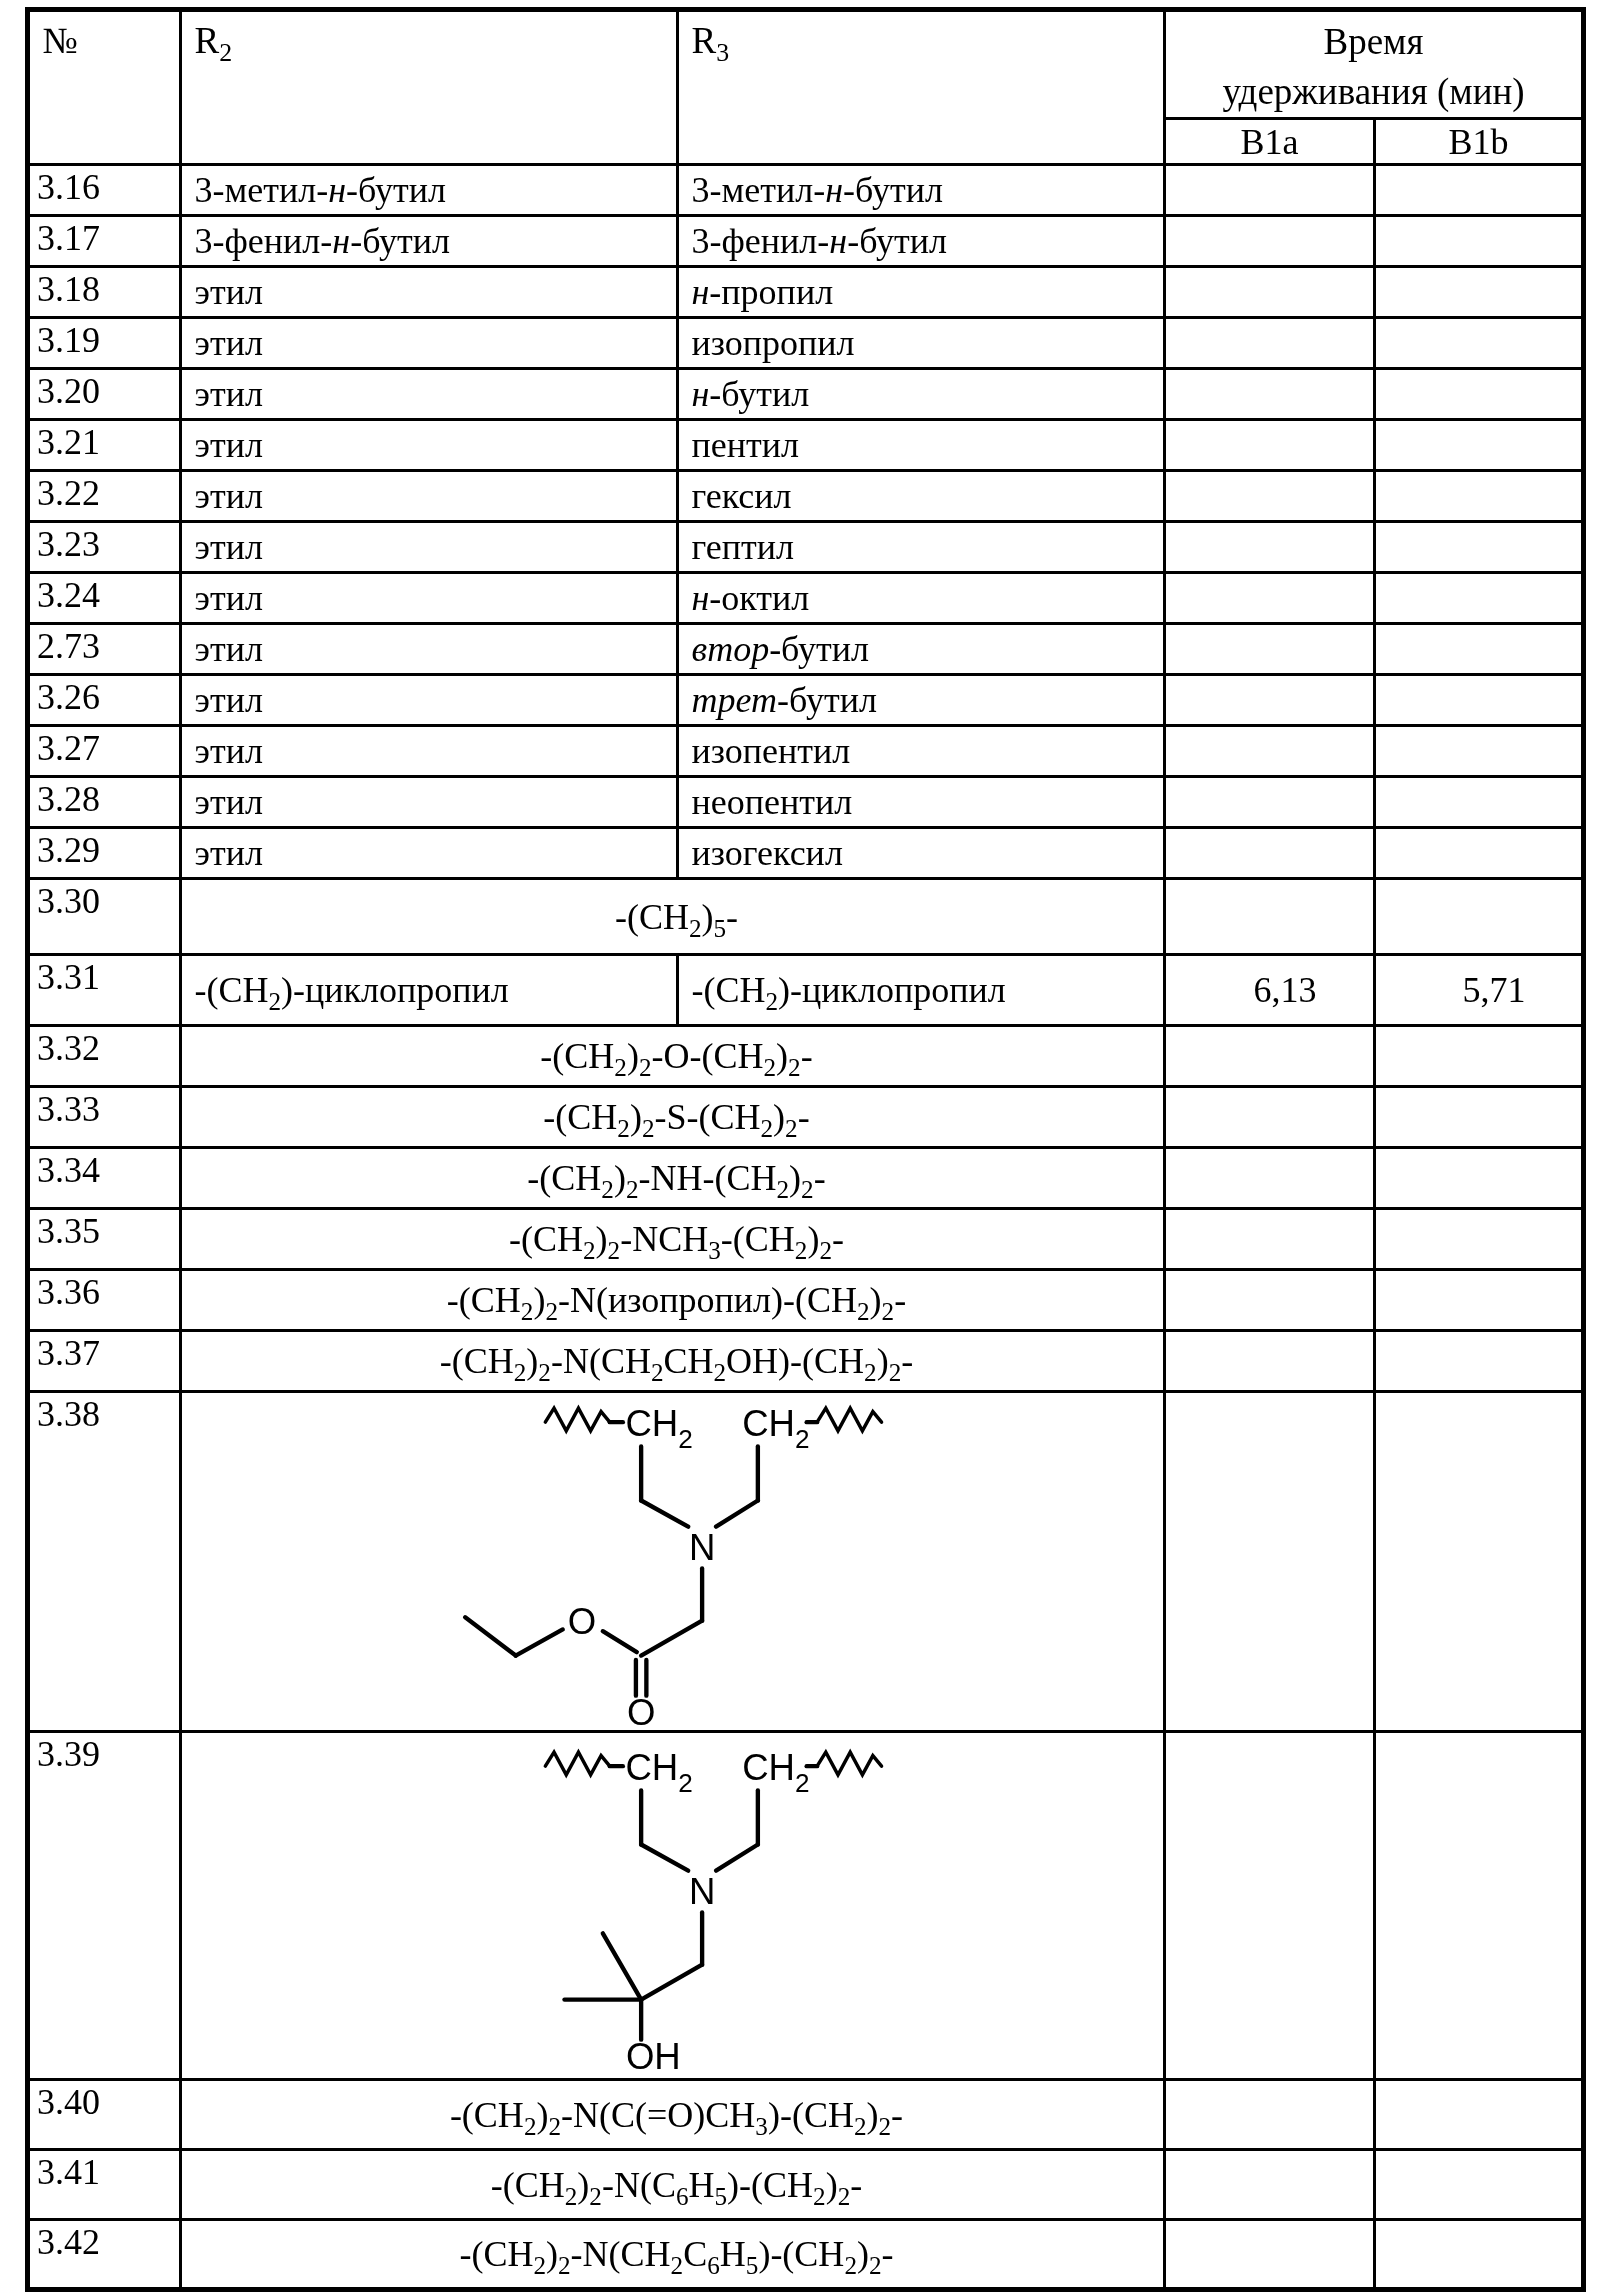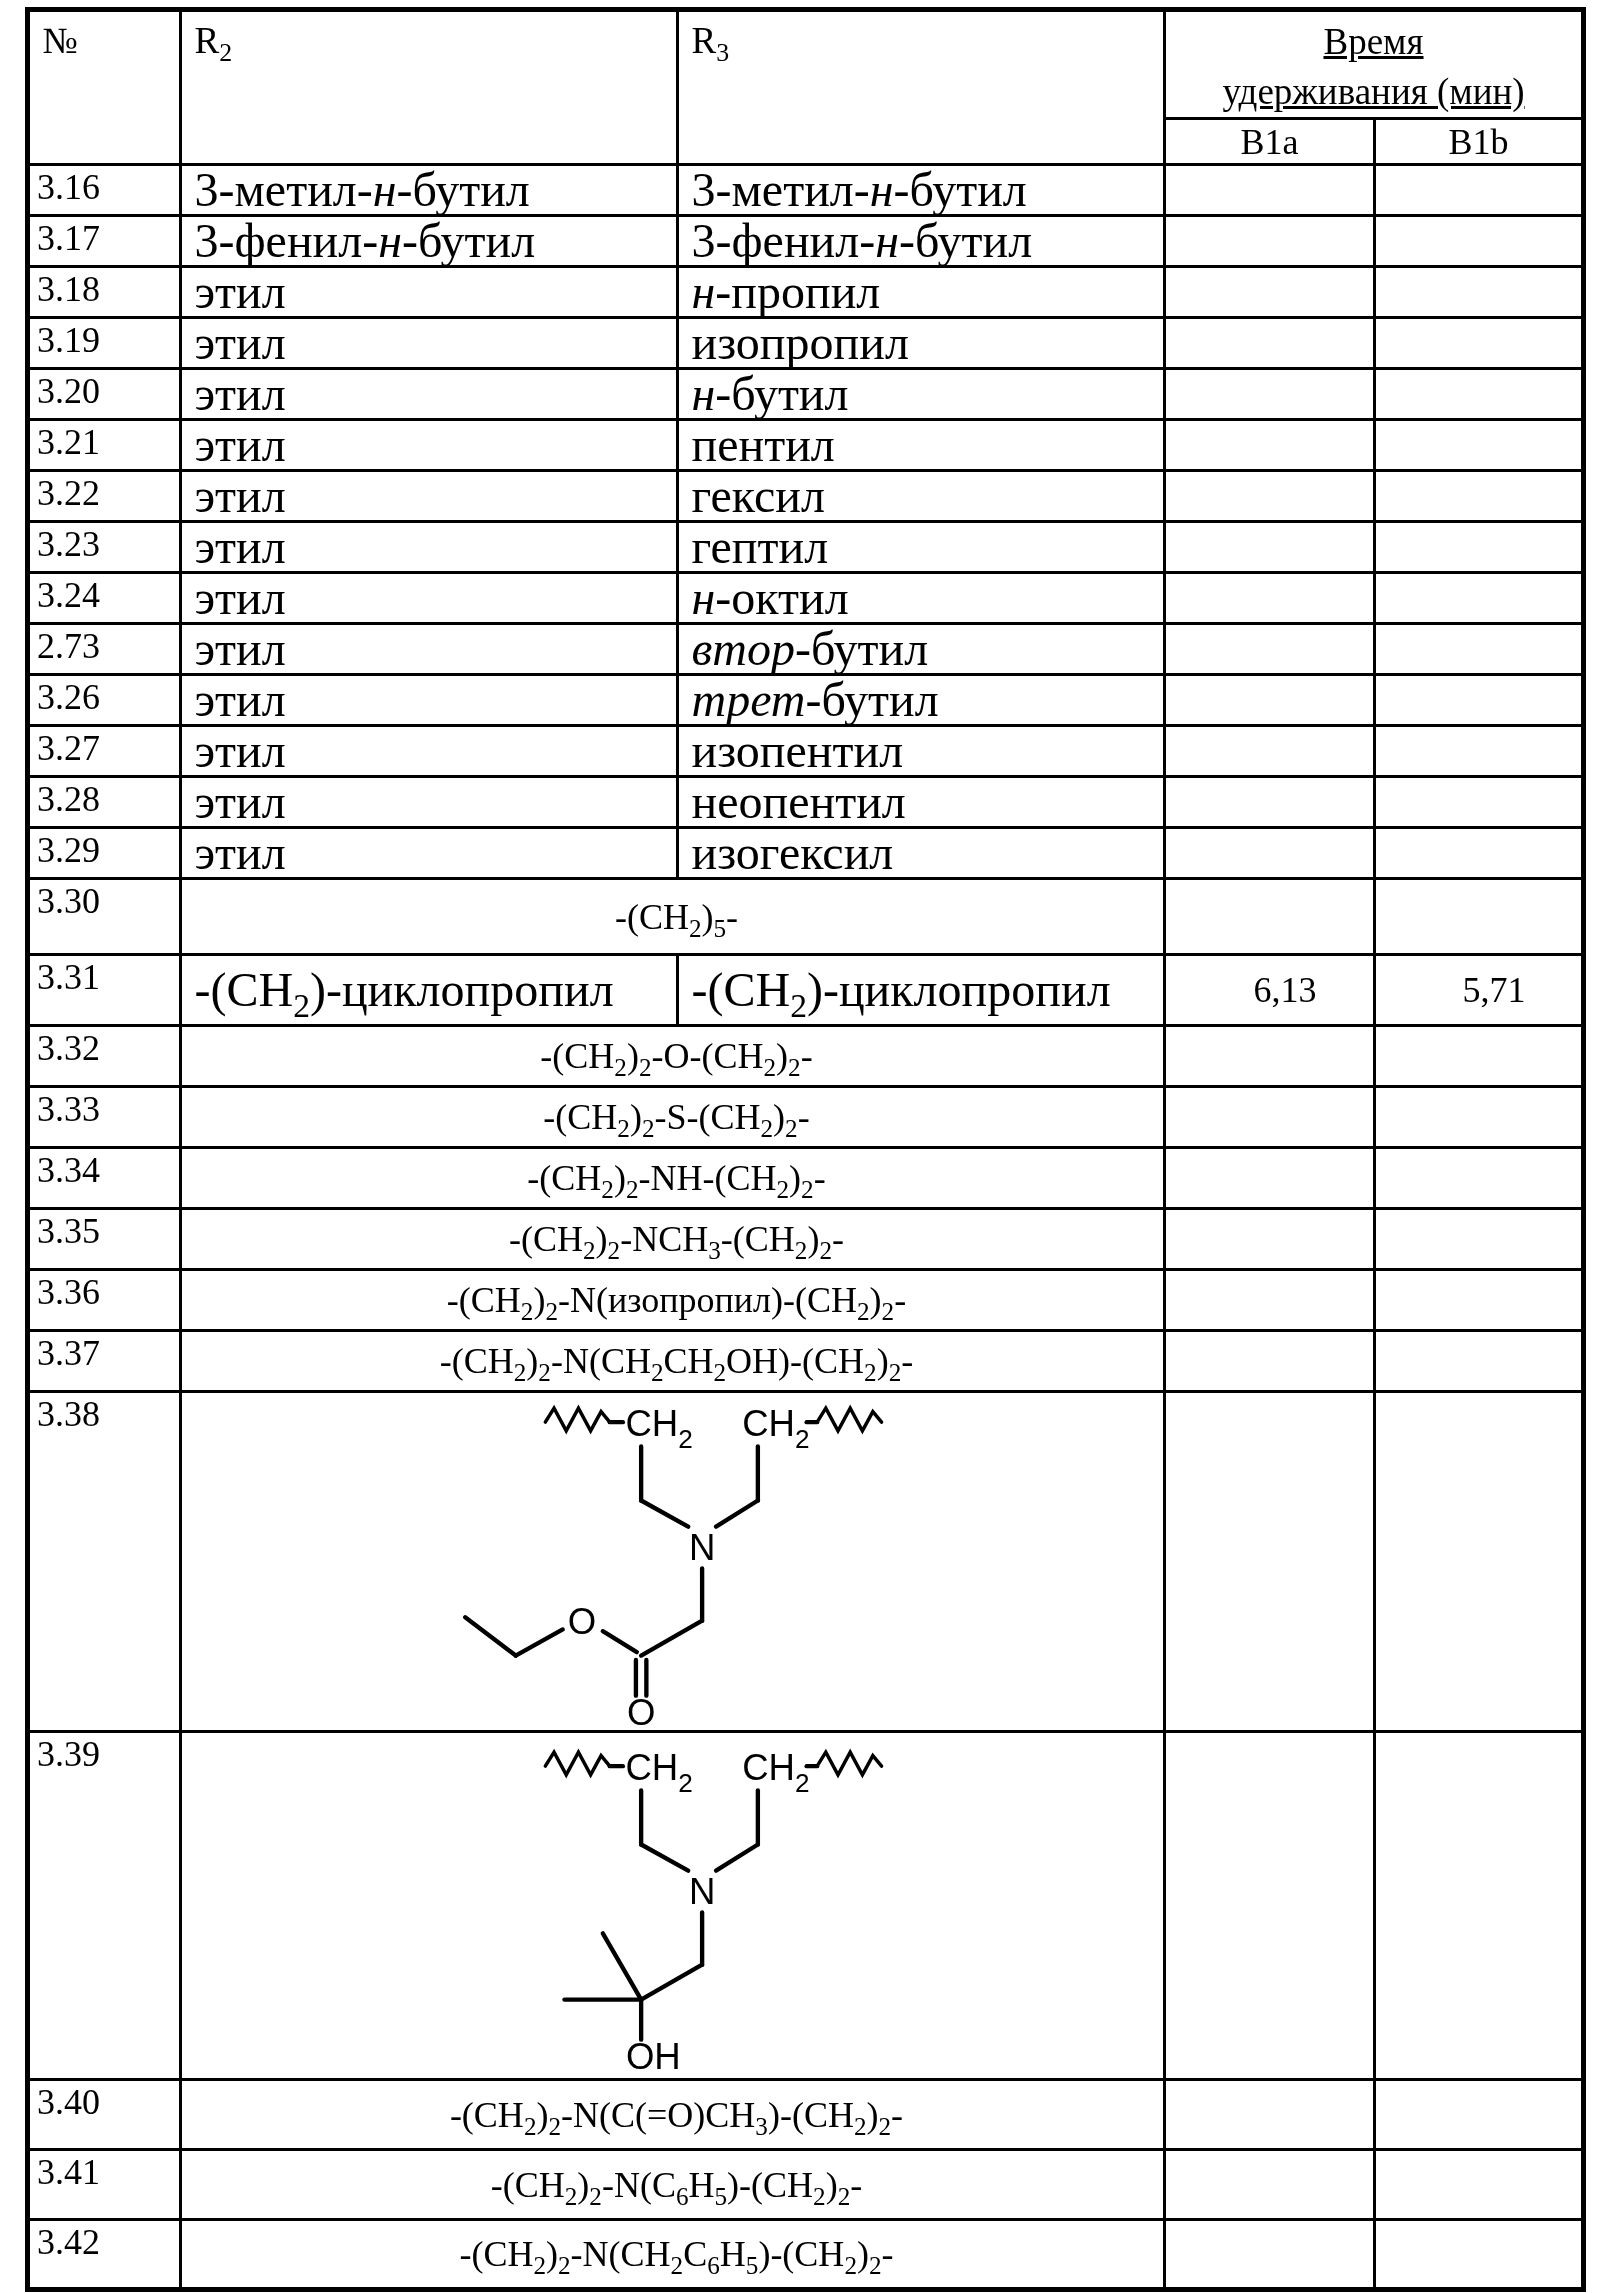--- a/index.html
+++ b/index.html
@@ -16,27 +16,27 @@
     width: 1557px;
     border-collapse: collapse;
     table-layout: fixed;
     border: 5.3px solid #000;
   }
   td, th { border: 3.6px solid #000; padding: 0; font-weight: normal; }
 
   
   th.hdr { vertical-align: top; text-align: left; font-size: 37px; padding: 7.1px 0 0 12.5px; height: 116px; }
   th.hdr sub { font-size: 70%; line-height: 0; }
-  th.time-hdr { vertical-align: top; text-align: center; font-size: 37px; line-height: 1.35; padding-top: 5.3px; white-space: nowrap; text-decoration: underline; }
+  th.time-hdr { vertical-align: top; text-align: center; font-size: 37px; line-height: 1.35; padding-top: 5.3px; white-space: nowrap; }
   tr.subhdr-row { height: 46px; }
   th.subhdr { text-align: center; vertical-align: middle; font-size: 36px; padding: 0; margin-top: 43px; }
 
   
   td.num  { text-align: left; vertical-align: top; font-size: 36px; padding: 2.7px 1.8px 0 7.1px; line-height: 1.05; }
-  td.rcell{ text-align: left; vertical-align: middle; font-size: 48px; padding-left: 12.5px; line-height: 1.0; }
+  td.rcell{ text-align: left; vertical-align: middle; font-size: 36px; padding-left: 12.5px; line-height: 1.0; }
   td.merged { text-align: center; vertical-align: middle; font-size: 36px; line-height: 1.0; padding-left: 8px; }
   td.val  { text-align: center; vertical-align: middle; font-size: 36px; padding-left: 31px; }
   td.structcell { text-align: center; vertical-align: middle; }
   .it { font-style: italic; }
   sub { font-size: 70%; line-height: 0; }
 
   
   tr.h57 { height: 51px; margin-top: 44px; }
   tr.h68 { height: 61px; }
   tr.h78 { height: 70px; }

